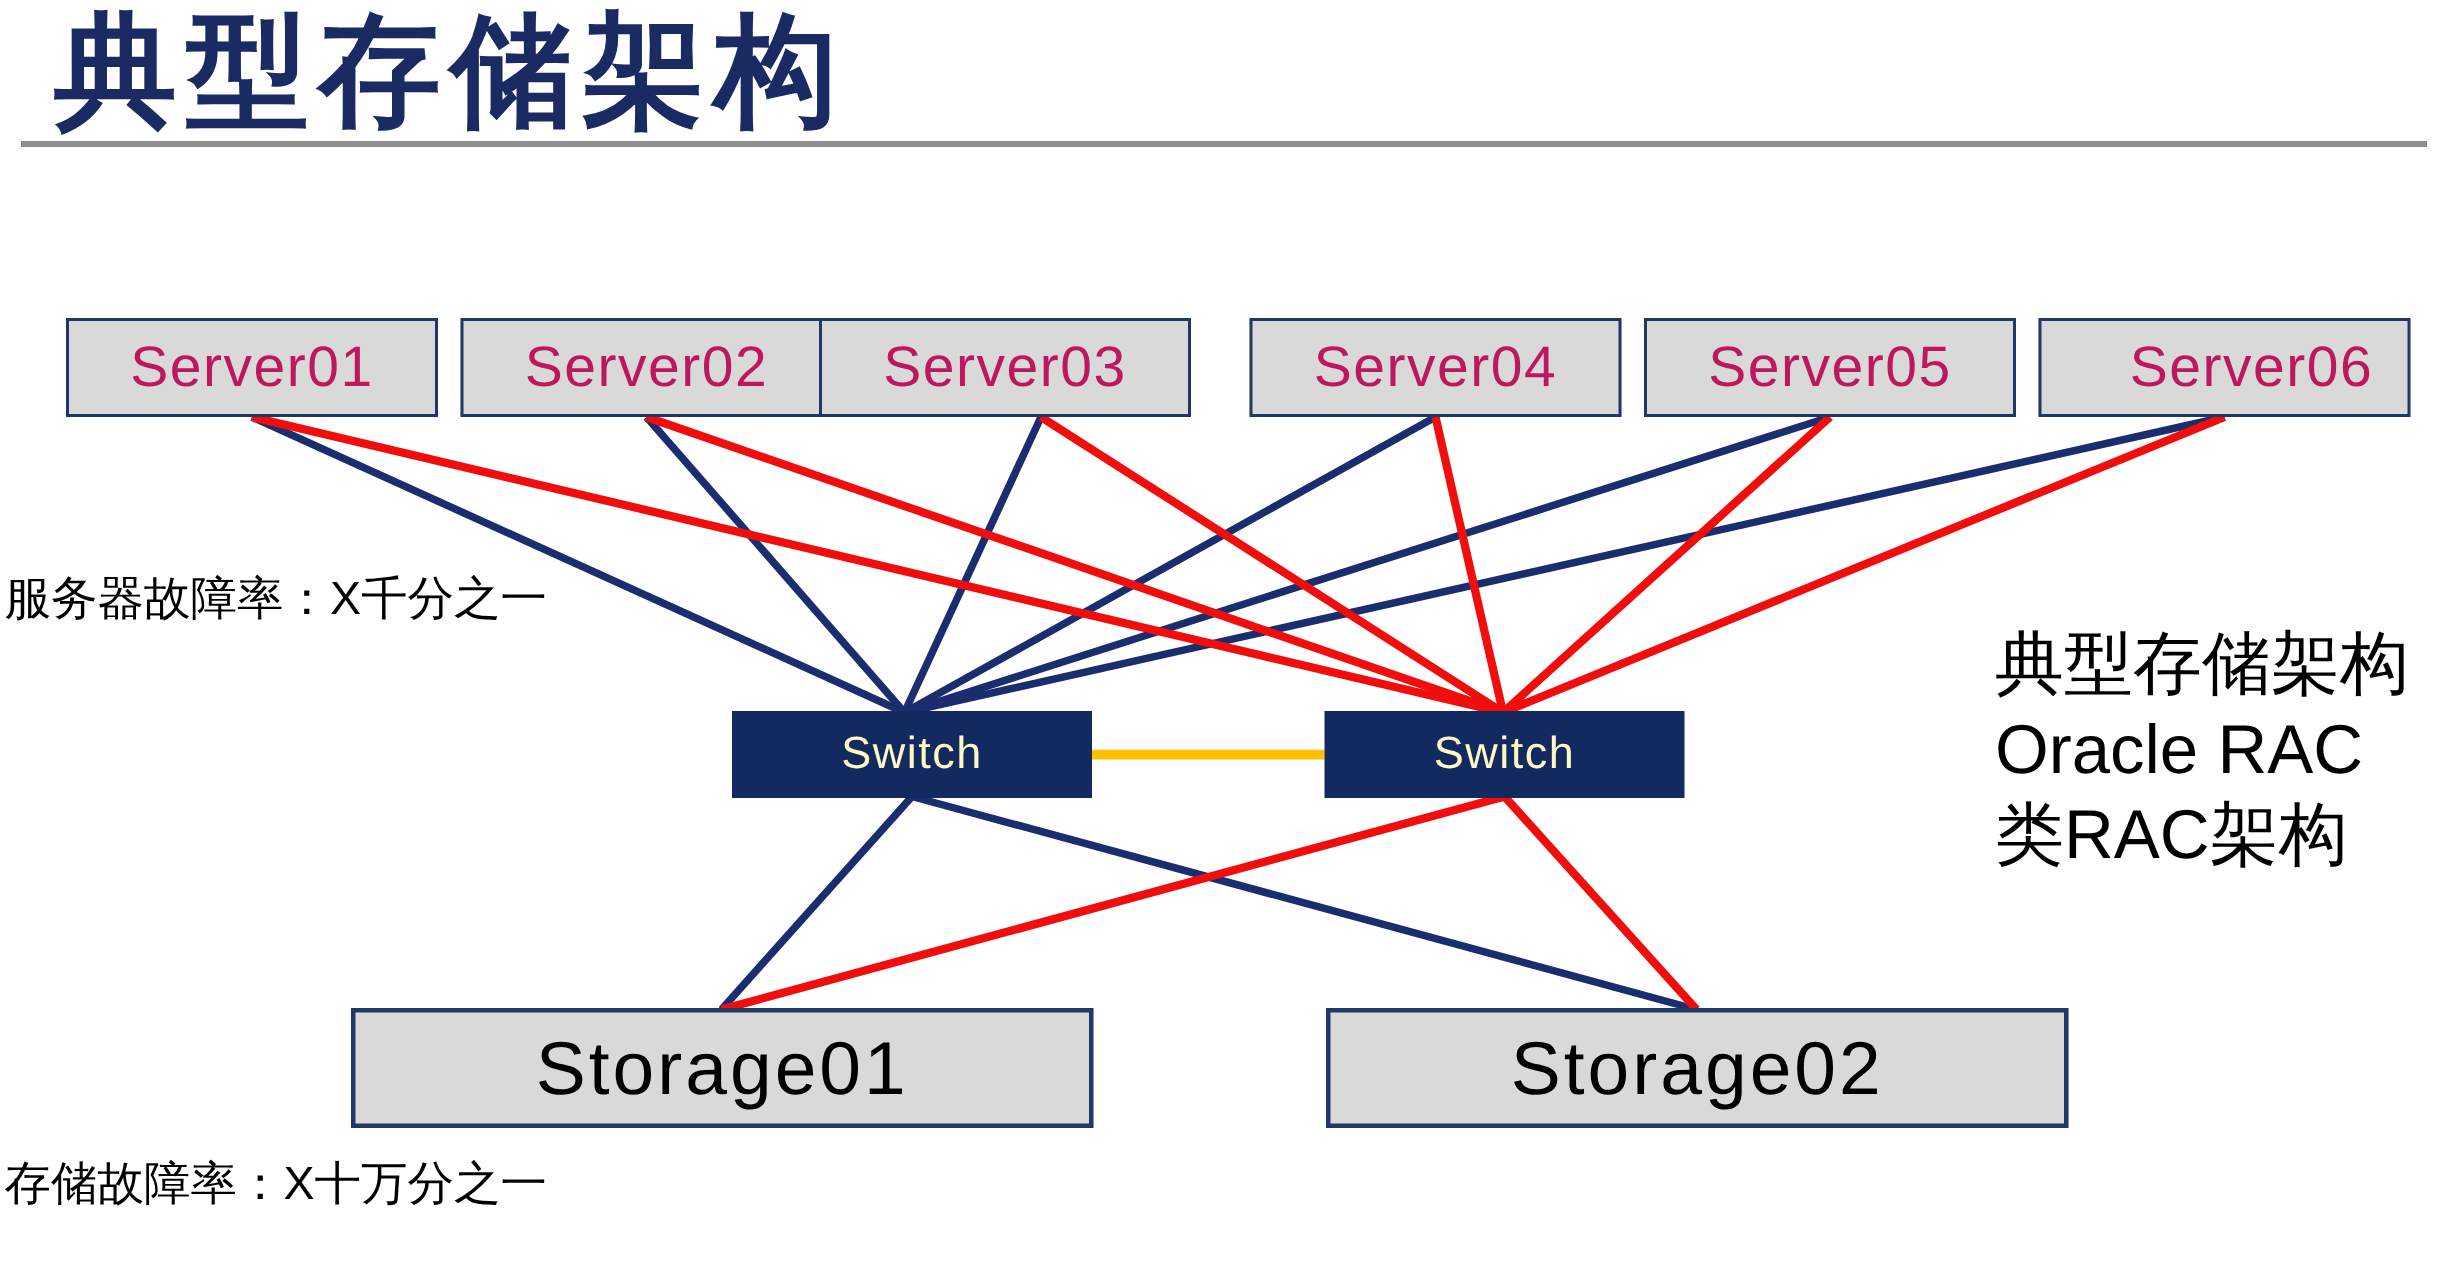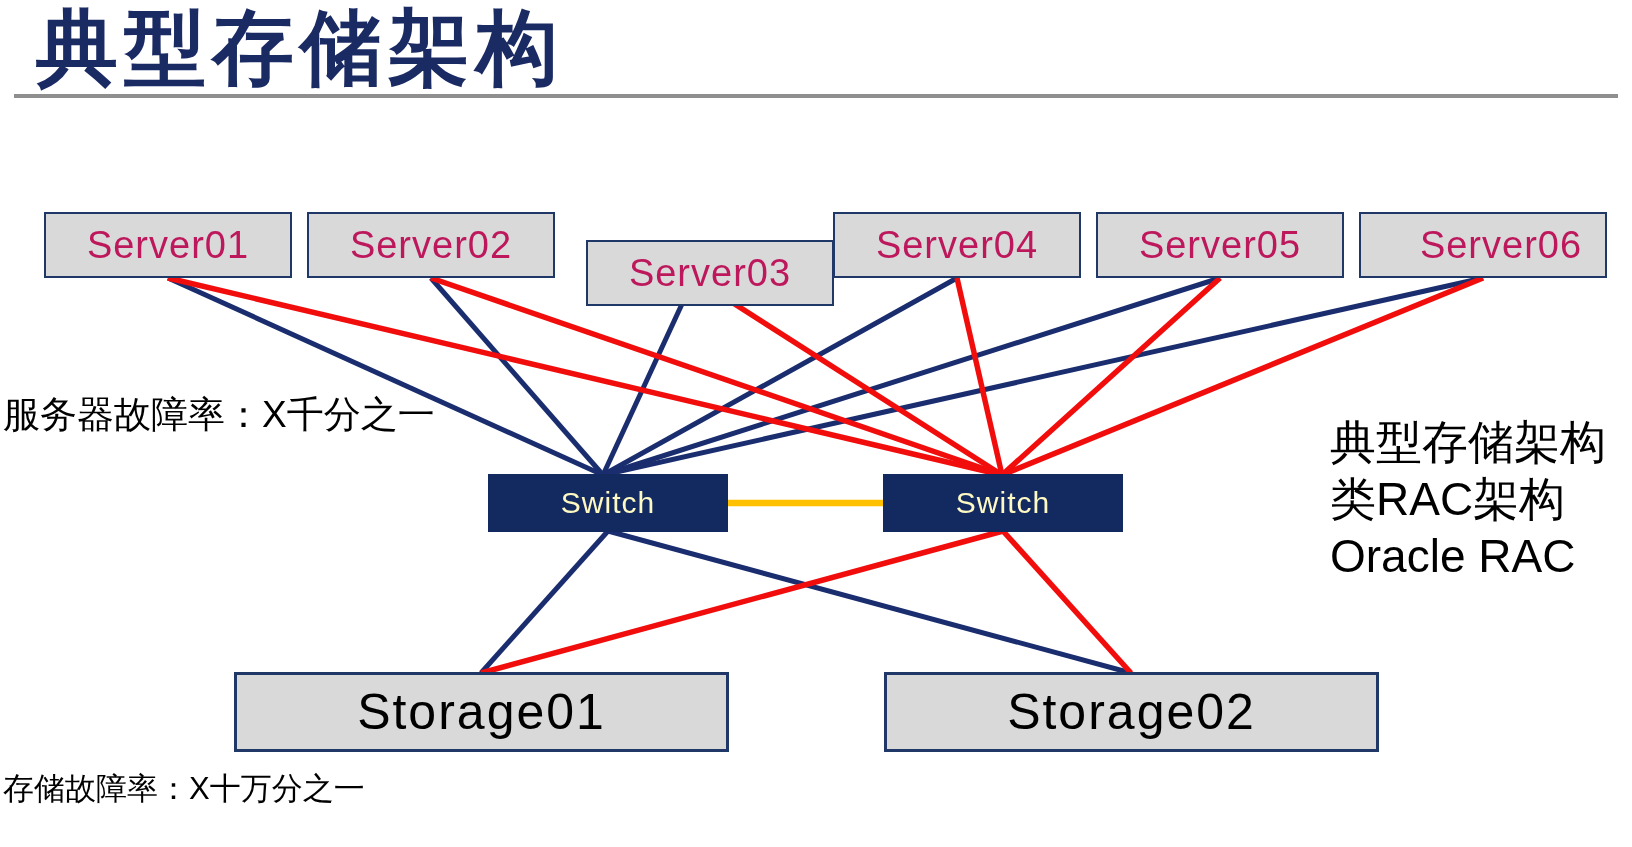--- a/index.html
+++ b/index.html
@@ -26,21 +26,21 @@
     display: flex; align-items: center; justify-content: center;
     white-space: nowrap;
   }
   .server {
     top: 212px; width: 248px; height: 66px;
     background: #D9D9D9; border: 2px solid #1F3868;
     font-size: 38px; letter-spacing: 1px; color: #be185d;
   }
   .server.s0 { left: 44px; }
   .server.s1 { left: 307px; }
-  .server.s2 { left: 586px; margin-top: 28px; }
+  .server.s2 { left: 546px; }
   .server.s3 { left: 833px; }
   .server.s4 { left: 1096px; }
   .server.s5 { left: 1359px; padding-left: 36px; }
 
   .switch {
     top: 474px; width: 240px; height: 58px;
     background: #132A61; color: #fef9c3;
     font-size: 30px; letter-spacing: 1px;
   }
   .switch.left  { left: 488px; }
@@ -50,21 +50,21 @@
     top: 672px; width: 495px; height: 80px;
     background: #D9D9D9; border: 3px solid #1F3868;
     font-size: 50px; letter-spacing: 2px; color: #000000;
   }
   .storage.st0 { left: 234px; }
   .storage.st1 { left: 884px; }
 
   .note {
     position: absolute; z-index: 2; color: #000000; white-space: nowrap;
   }
-  .note.server-rate  { left: 3px;  top: 390px; font-size: 37px; }
+  .note.server-rate  { left: 3px;  top: 378px; font-size: 31px; }
   .note.storage-rate { left: 3px;  top: 768px; font-size: 31px; }
   .note.cluster {
     left: 1330px; top: 414px; font-size: 46px; line-height: 57px;
   }
 </style>
 </head>
 <body>
 
 <div class="stage">
 
@@ -102,17 +102,17 @@
   <div class="node switch right">Switch</div>
 
   <div class="node storage st0">Storage01</div>
   <div class="node storage st1">Storage02</div>
 
   <div class="note server-rate">服务器故障率：X千分之一</div>
   <div class="note storage-rate">存储故障率：X十万分之一</div>
 
   <div class="note cluster">
     <div>典型存储架构</div>
+    <div>Oracle RAC</div>
     <div>类RAC架构</div>
-    <div>Oracle RAC</div>
   </div>
 
 </div>
 
 </body></html>

